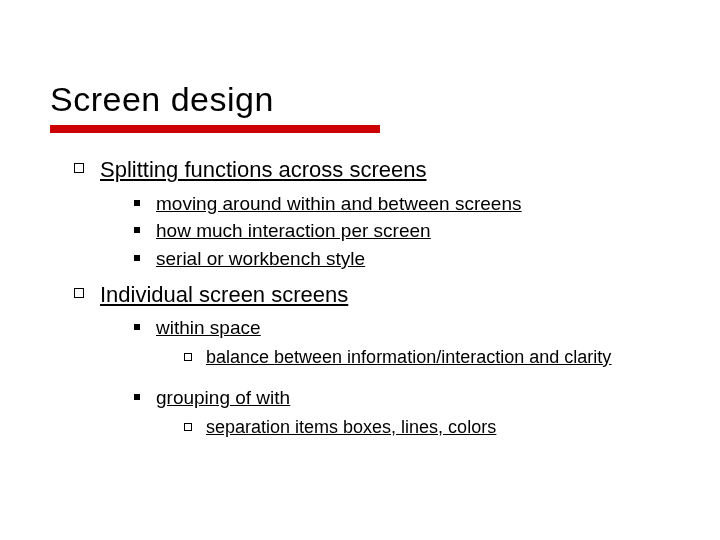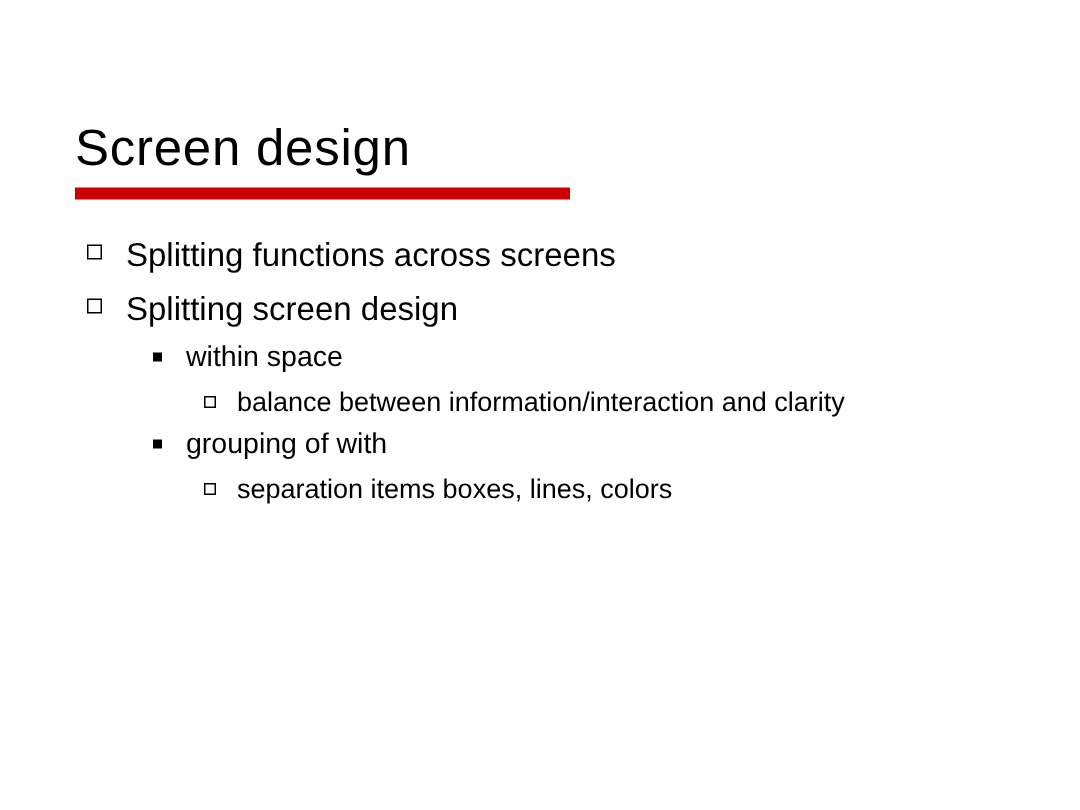--- a/index.html
+++ b/index.html
@@ -25,22 +25,23 @@
     letter-spacing: 0.5px;
   }
   .rule {
     height: 8px;
     width: 330px;
     background: #cc0000;
     margin-bottom: 22px;
   }
   ul {
     list-style: none;
-    margin: 0;
+    margin: 16px;
     padding: 0;
+    text-decoration: underline;
   }
   
   .l1 {
     padding-left: 34px;
   }
   .l1 > li {
     position: relative;
     font-size: 22px;
     line-height: 1.35;
     margin-bottom: 6px;
@@ -101,23 +102,34 @@
 </head>
 <body>
 
 <div class="slide">
   <h1 class="title">Screen design</h1>
   <div class="rule"></div>
 
   <ul class="l1">
     <li>
       <span>Splitting functions across screens</span>
+      <ul class="l2">
+        <li>
+          <span>moving around within and between screens</span>
+        </li>
+        <li>
+          <span>how much interaction per screen</span>
+        </li>
+        <li>
+          <span>serial or workbench style</span>
+        </li>
+      </ul>
     </li>
     <li>
-      <span>Splitting screen design</span>
+      <span>Individual screen screens</span>
       <ul class="l2">
         <li>
           <span>within space</span>
           <ul class="l3">
             <li>
               <span>balance between information/interaction and clarity</span>
             </li>
           </ul>
         </li>
         <li>

